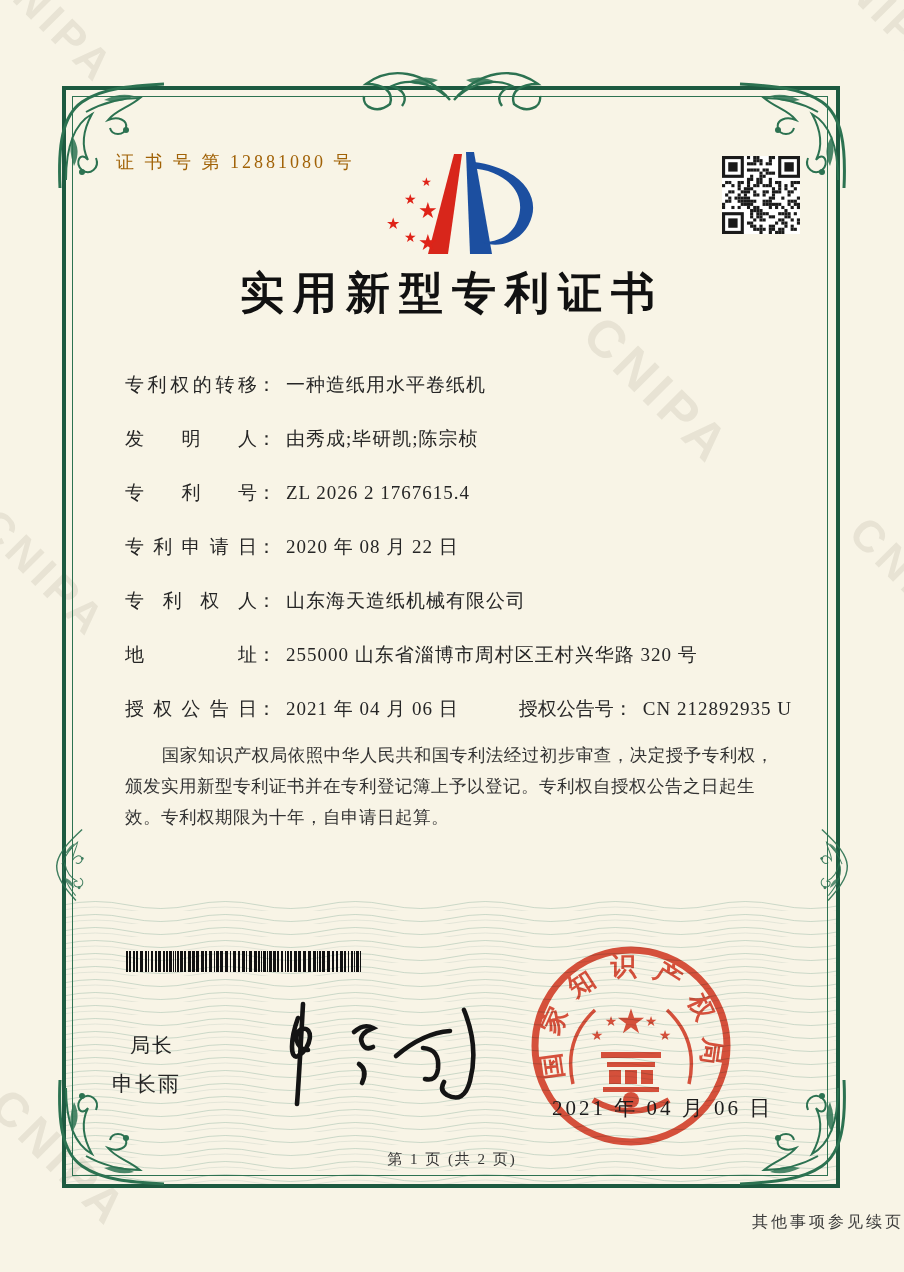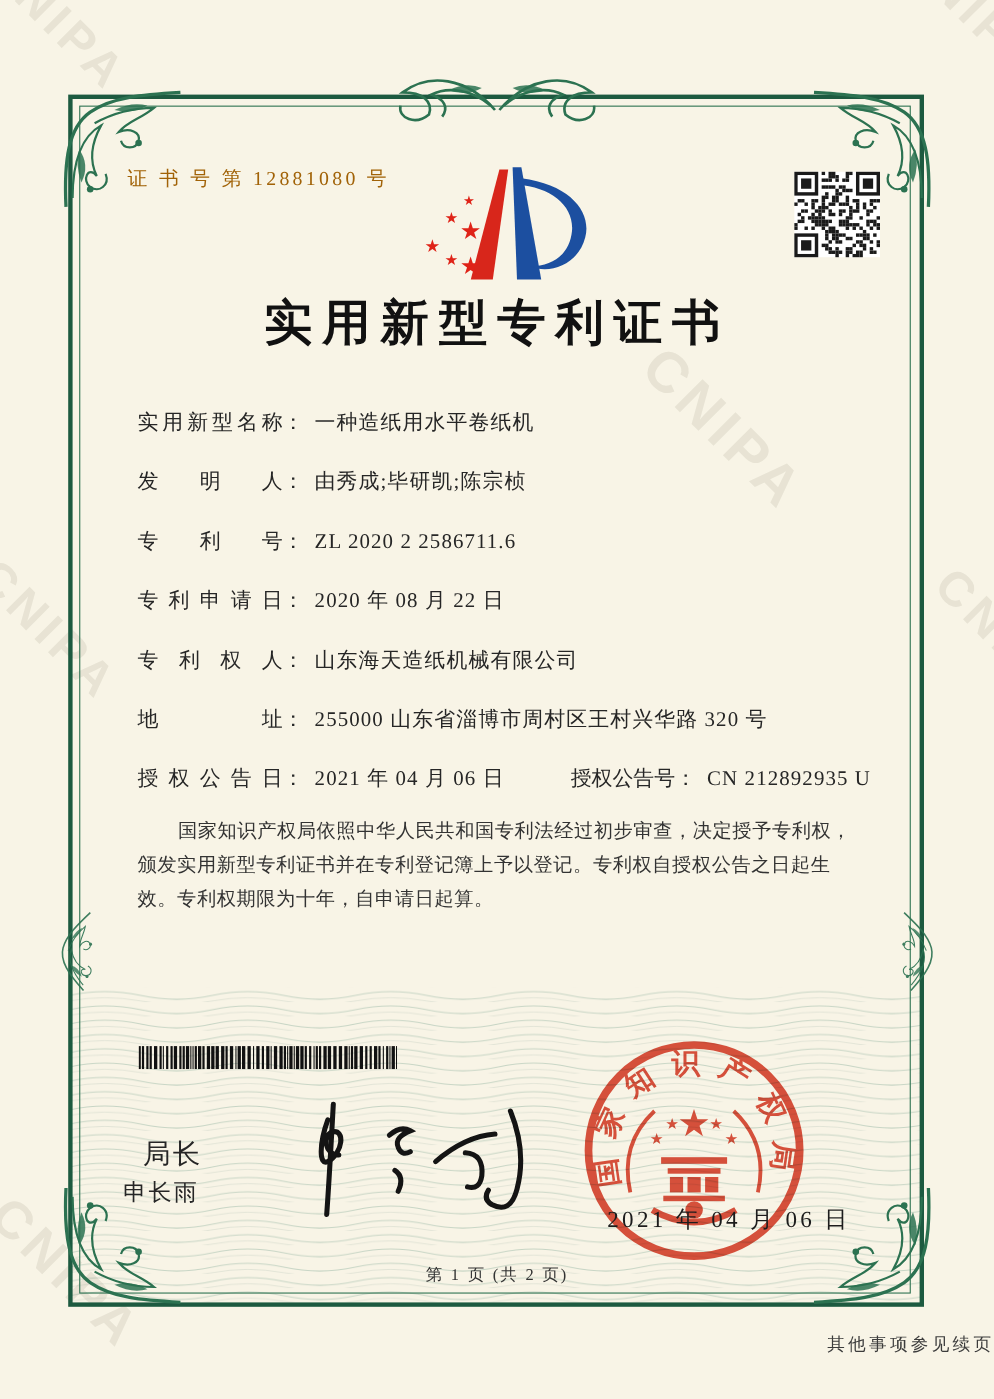--- a/index.html
+++ b/index.html
@@ -61,21 +61,21 @@
   .fpair2{margin-left:60px;}
 
   
   #paras{left:125px;top:740px;width:660px;z-index:4;}
   .para{font-size:17.5px;line-height:31px;text-indent:2.1em;letter-spacing:0.5px;color:#333;margin:0;}
 
   
   #barcode{left:126px;top:951px;z-index:4;}
 
   
-  #signer-title{left:130px;top:1032px;font-size:25px;letter-spacing:2px;z-index:4;font-family:Liberation Sans, sans-serif;}
+  #signer-title{left:130px;top:1032px;font-size:20px;letter-spacing:2px;z-index:4;font-family:Liberation Sans, sans-serif;}
   #signer-name{left:112px;top:1070px;font-size:21px;letter-spacing:2px;z-index:4;font-family:"Liberation Sans","DejaVu Sans",sans-serif;}
   #signature{left:268px;top:998px;z-index:5;}
 
   
   #seal{left:521px;top:936px;z-index:5;opacity:0.9;mix-blend-mode:multiply;}
   #seal-date{left:552px;top:1094px;font-size:21px;letter-spacing:3px;color:#1c1c1c;z-index:6;}
 
   
   #page-info{left:0;top:1150px;width:100%;text-align:center;font-size:15px;letter-spacing:2px;color:#333;z-index:4;}
   #continuation{left:0;top:1212px;width:100%;text-align:right;font-size:16px;letter-spacing:3px;color:#3c3c3c;z-index:4;}
@@ -369,27 +369,27 @@
       <rect x="62.400000000000006" y="6.24" width="9.36" height="9.36" fill="#1a1a1a"></rect>
       <rect x="0" y="56.160000000000004" width="21.84" height="21.84" fill="#1a1a1a"></rect>
       <rect x="3.12" y="59.28" width="15.600000000000001" height="15.600000000000001" fill="#ffffff"></rect>
       <rect x="6.24" y="62.400000000000006" width="9.36" height="9.36" fill="#1a1a1a"></rect>
     </svg></div>
 
 <div id="title" class="abs">实用新型专利证书</div>
 
 <div id="fields" class="abs">
   <div class="frow">
-    <span class="flabel">实用新型名称</span><span class="fcolon">：</span><span class="fvalue">一种造纸用水平卷纸机</span>
+    <span class="flabel">专利权的转移</span><span class="fcolon">：</span><span class="fvalue">一种造纸用水平卷纸机</span>
   </div>
   <div class="frow">
     <span class="flabel">发明人</span><span class="fcolon">：</span><span class="fvalue">由秀成;毕研凯;陈宗桢</span>
   </div>
   <div class="frow">
-    <span class="flabel">专利号</span><span class="fcolon">：</span><span class="fvalue">ZL 2020 2 2586711.6</span>
+    <span class="flabel">专利号</span><span class="fcolon">：</span><span class="fvalue">ZL 2026 2 1767615.4</span>
   </div>
   <div class="frow">
     <span class="flabel">专利申请日</span><span class="fcolon">：</span><span class="fvalue">2020 年 08 月 22 日</span>
   </div>
   <div class="frow">
     <span class="flabel">专利权人</span><span class="fcolon">：</span><span class="fvalue">山东海天造纸机械有限公司</span>
   </div>
   <div class="frow">
     <span class="flabel">地址</span><span class="fcolon">：</span><span class="fvalue">255000  山东省淄博市周村区王村兴华路 320 号</span>
   </div>

